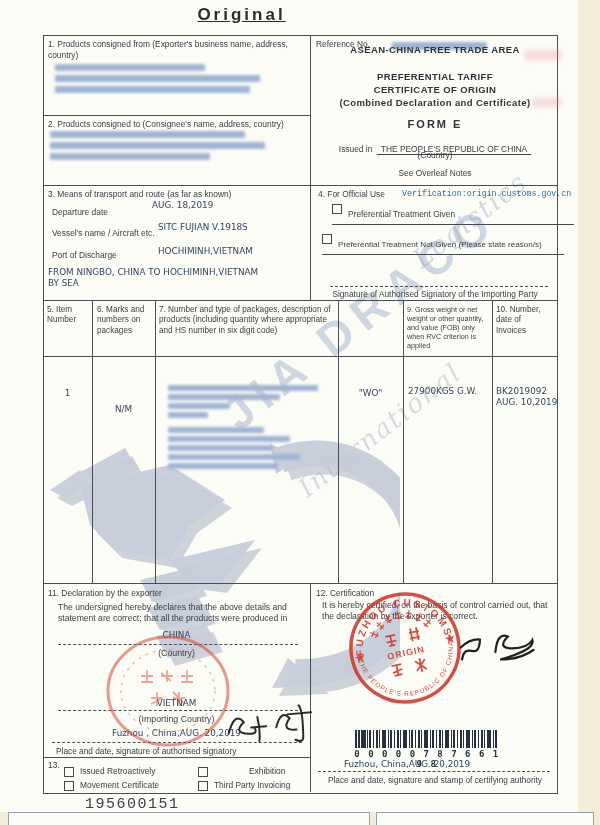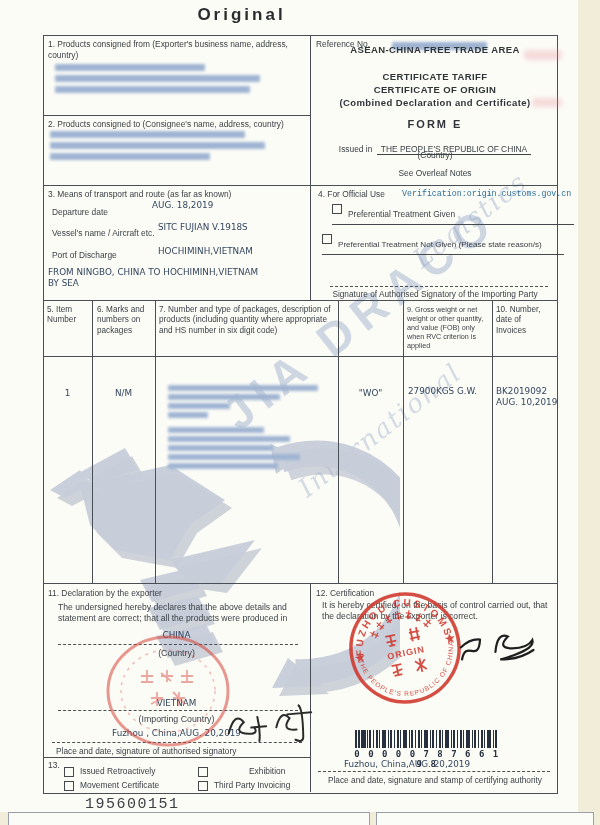--- a/index.html
+++ b/index.html
@@ -53,21 +53,21 @@
       <polygon points="150,130 235,110 200,155 165,150"></polygon>
       <polygon points="120,150 170,138 180,158 132,172"></polygon>
       <polygon points="128,178 178,166 188,186 140,200"></polygon>
       <polygon points="136,206 186,194 196,214 148,228"></polygon>
       <path d="M260 30 C330 5 395 55 398 125 C400 195 345 245 275 242" stroke="#c7ceda" stroke-width="26" fill="none"></path>
       <polygon points="268,228 302,256 252,258"></polygon>
       <polygon points="250,14 282,26 256,44"></polygon>
     </g>
   </svg>
 
-  <div class="abs" style="left:0;top:5px;width:483px;text-align:center;font-weight:bold;font-size:17px;letter-spacing:3px;color:#2a2d30;z-index:4;">Original</div>
+  <div class="abs" style="left:0;top:5px;width:483px;text-align:center;font-weight:bold;font-size:17px;letter-spacing:3px;color:#2a2d30;z-index:4;text-decoration:underline;">Original</div>
 
   <div class="abs" style="left:43px;top:35px;width:513px;height:757px;border:1.5px solid #4a4f55;z-index:3;"></div>
   <div class="abs ln" style="left:310px;top:35px;width:1.4px;height:265px;"></div>
   <div class="abs ln" style="left:43px;top:115px;width:267px;height:1.4px;"></div>
   <div class="abs ln" style="left:43px;top:185px;width:514px;height:1.4px;"></div>
   <div class="abs ln" style="left:43px;top:300px;width:514px;height:1.4px;"></div>
   <div class="abs ln" style="left:43px;top:356px;width:514px;height:1.2px;"></div>
   <div class="abs ln" style="left:43px;top:583px;width:514px;height:1.4px;"></div>
   <div class="abs ln" style="left:310px;top:583px;width:1.4px;height:209px;"></div>
   <div class="abs ln" style="left:43px;top:757px;width:267px;height:1.4px;"></div>
@@ -78,21 +78,21 @@
   <div class="abs ln" style="left:492px;top:300px;width:1.2px;height:283px;"></div>
 
   <div class="abs lbl" style="left:48px;top:39px;width:252px;">1. Products consigned from (Exporter's business name, address, country)</div>
   <div class="abs redact" style="left:55px;top:64px;width:150px;height:7px;"></div>
   <div class="abs redact" style="left:55px;top:75px;width:205px;height:7px;"></div>
   <div class="abs redact" style="left:55px;top:86px;width:195px;height:7px;"></div>
 
   <div class="abs lbl" style="left:316px;top:39px;">Reference No.</div>
   <div class="abs redact" style="left:392px;top:42px;width:95px;height:8px;"></div>
   <div class="abs bold-title" style="top:44px;">ASEAN-CHINA FREE TRADE AREA</div>
-  <div class="abs bold-title" style="top:71px;">CERTIFICATE TARIFF</div>
+  <div class="abs bold-title" style="top:71px;">PREFERENTIAL TARIFF</div>
   <div class="abs bold-title" style="top:84px;">CERTIFICATE OF ORIGIN</div>
   <div class="abs bold-title" style="top:97px;text-align:center;">(Combined Declaration and Certificate)</div>
   <div class="abs" style="left:312px;top:138px;width:246px;text-align:center;z-index:4;">
     <span class="lbl">Issued in</span>
     <span class="lbl" style="border-bottom:1.2px solid #3e4347;padding:0 4px;">THE PEOPLE'S REPUBLIC OF CHINA</span>
   </div>
   <div class="abs bold-title" style="top:118px;font-size:11px;letter-spacing:2px;">FORM E</div>
   <div class="abs lbl" style="left:312px;top:150px;width:246px;text-align:center;">(Country)</div>
   <div class="abs lbl" style="left:312px;top:168px;width:246px;text-align:center;">See Overleaf Notes</div>
 
@@ -124,21 +124,21 @@
   <div class="abs dash" style="left:330px;top:286px;width:218px;"></div>
   <div class="abs cap" style="left:312px;top:289px;width:246px;text-align:center;">Signature of Authorised Signatory of the Importing Party</div>
 
   <div class="abs hdr" style="left:47px;top:305px;width:42px;">5. Item Number</div>
   <div class="abs hdr" style="left:97px;top:305px;width:54px;">6. Marks and numbers on packages</div>
   <div class="abs hdr" style="left:159px;top:305px;width:175px;">7. Number and type of packages, description of products (including quantity where appropriate and HS number in six digit code)</div>
   <div class="abs hdr" style="left:407px;top:305px;width:82px;font-size:7.2px;">9. Gross weight or net weight or other quantity, and value (FOB) only when RVC criterion is applied</div>
   <div class="abs hdr" style="left:496px;top:305px;width:56px;">10. Number, date of Invoices</div>
 
   <div class="abs val" style="left:43px;top:388px;width:49px;text-align:center;">1</div>
-  <div class="abs val" style="left:92px;top:388px;width:63px;text-align:center;">N/M</div>
+  <div class="abs val" style="left:92px;top:404px;width:63px;text-align:center;">N/M</div>
   <div class="abs redact" style="left:168px;top:385px;width:150px;height:6px;"></div>
   <div class="abs redact" style="left:168px;top:394px;width:112px;height:6px;"></div>
   <div class="abs redact" style="left:168px;top:403px;width:62px;height:6px;"></div>
   <div class="abs redact" style="left:168px;top:412px;width:40px;height:6px;"></div>
   <div class="abs redact" style="left:168px;top:427px;width:96px;height:6px;"></div>
   <div class="abs redact" style="left:168px;top:436px;width:122px;height:6px;"></div>
   <div class="abs redact" style="left:168px;top:445px;width:105px;height:6px;"></div>
   <div class="abs redact" style="left:168px;top:454px;width:132px;height:6px;"></div>
   <div class="abs redact" style="left:168px;top:463px;width:110px;height:6px;"></div>
   <div class="abs val" style="left:338px;top:388px;width:65px;text-align:center;">"WO"</div>

